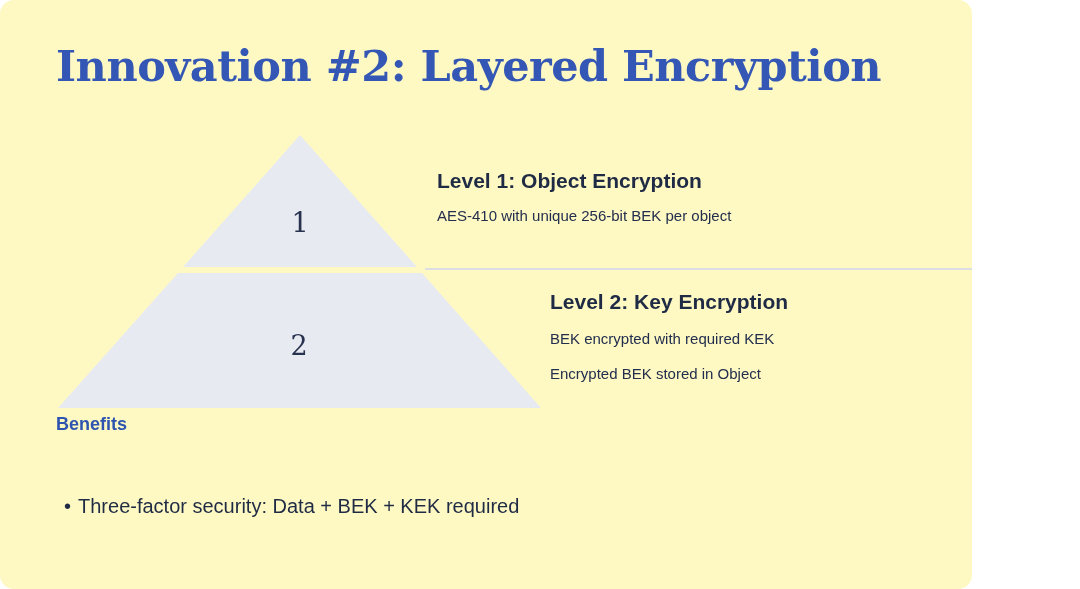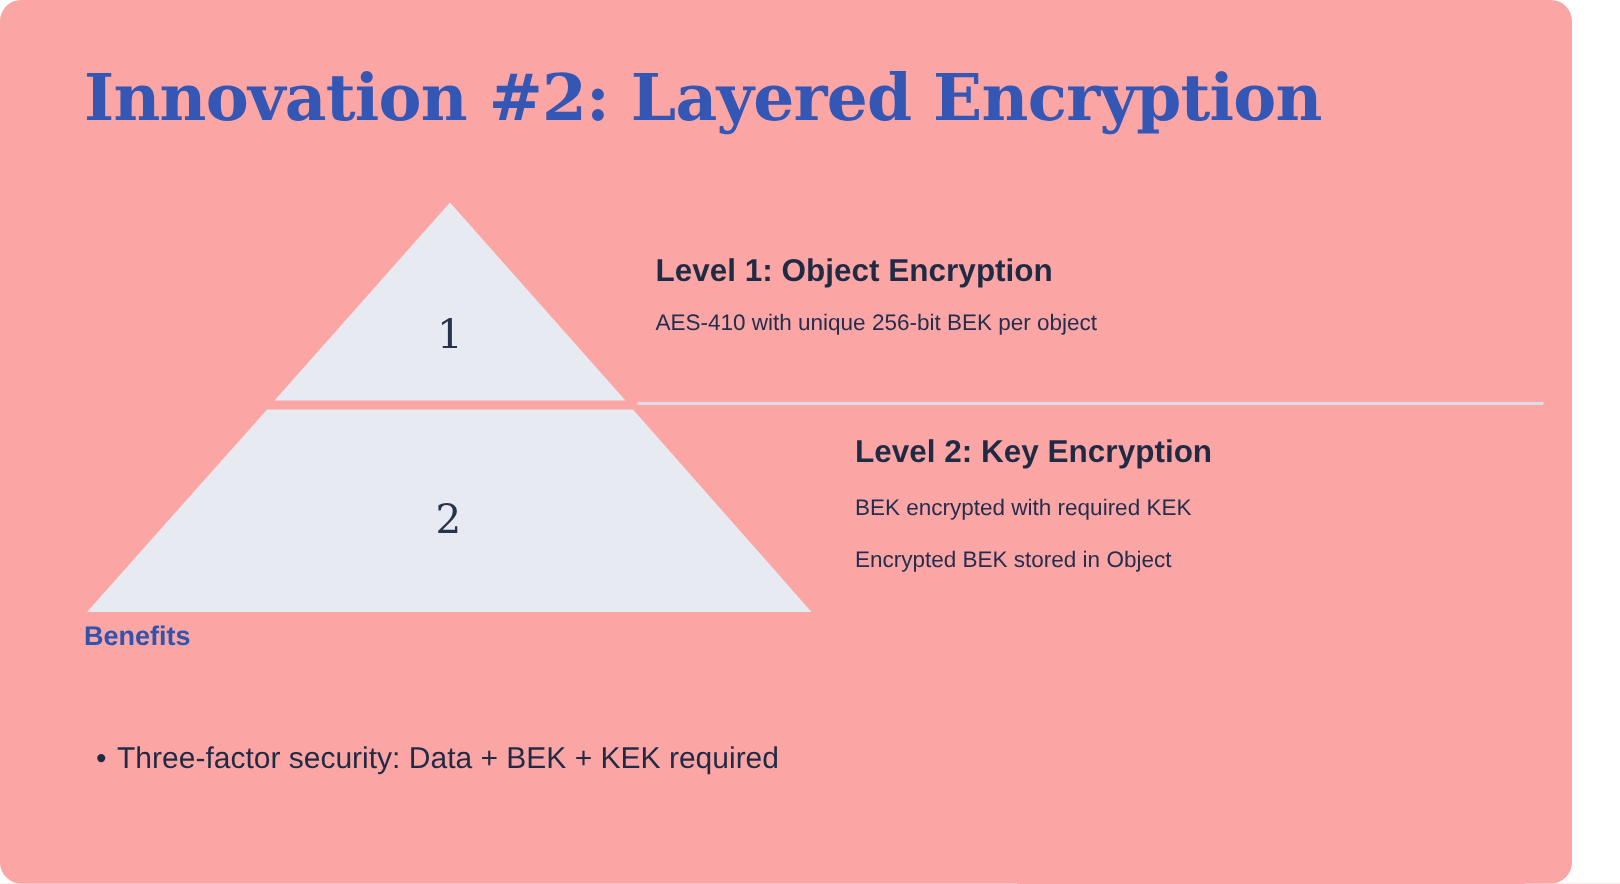--- a/index.html
+++ b/index.html
@@ -5,22 +5,22 @@
   * { margin: 0; padding: 0; box-sizing: border-box; }
   html, body {
     width: 1080px; height: 589px;
     background: #ffffff;
     font-family: "Liberation Sans", sans-serif;
     overflow: hidden;
   }
   .slide {
     position: absolute;
     left: 0; top: 0;
-    width: 1048px; height: 589px;
-    background: #fca5a5;
+    width: 972px; height: 589px;
+    background: #fef9c3;
     border-radius: 14px;
     overflow: hidden;
   }
   .slide-title {
     position: absolute;
     left: 56px; top: 42px;
     font-family: "DejaVu Serif", serif;
     font-size: 43px;
     font-weight: 600;
     letter-spacing: -0.5px;
@@ -35,21 +35,21 @@
   }
   .pyramid-shape { fill: #e8eaf2; }
   .pyramid-number {
     font-family: "DejaVu Serif", serif;
     font-size: 27px;
     font-weight: 500;
     fill: #27324e;
   }
   .level-block { position: absolute; }
   .level-block-1 { left: 437px; top: 168px; width: 560px; }
-  .level-block-2 { left: 570px; top: 289px; width: 470px; }
+  .level-block-2 { left: 550px; top: 289px; width: 470px; }
   .level-heading {
     font-family: Liberation Sans, sans-serif;
     font-size: 21px;
     font-weight: 600;
     color: #1f2a44;
     line-height: 1.2;
     white-space: nowrap;
   }
   .level-detail {
     font-size: 15px;

